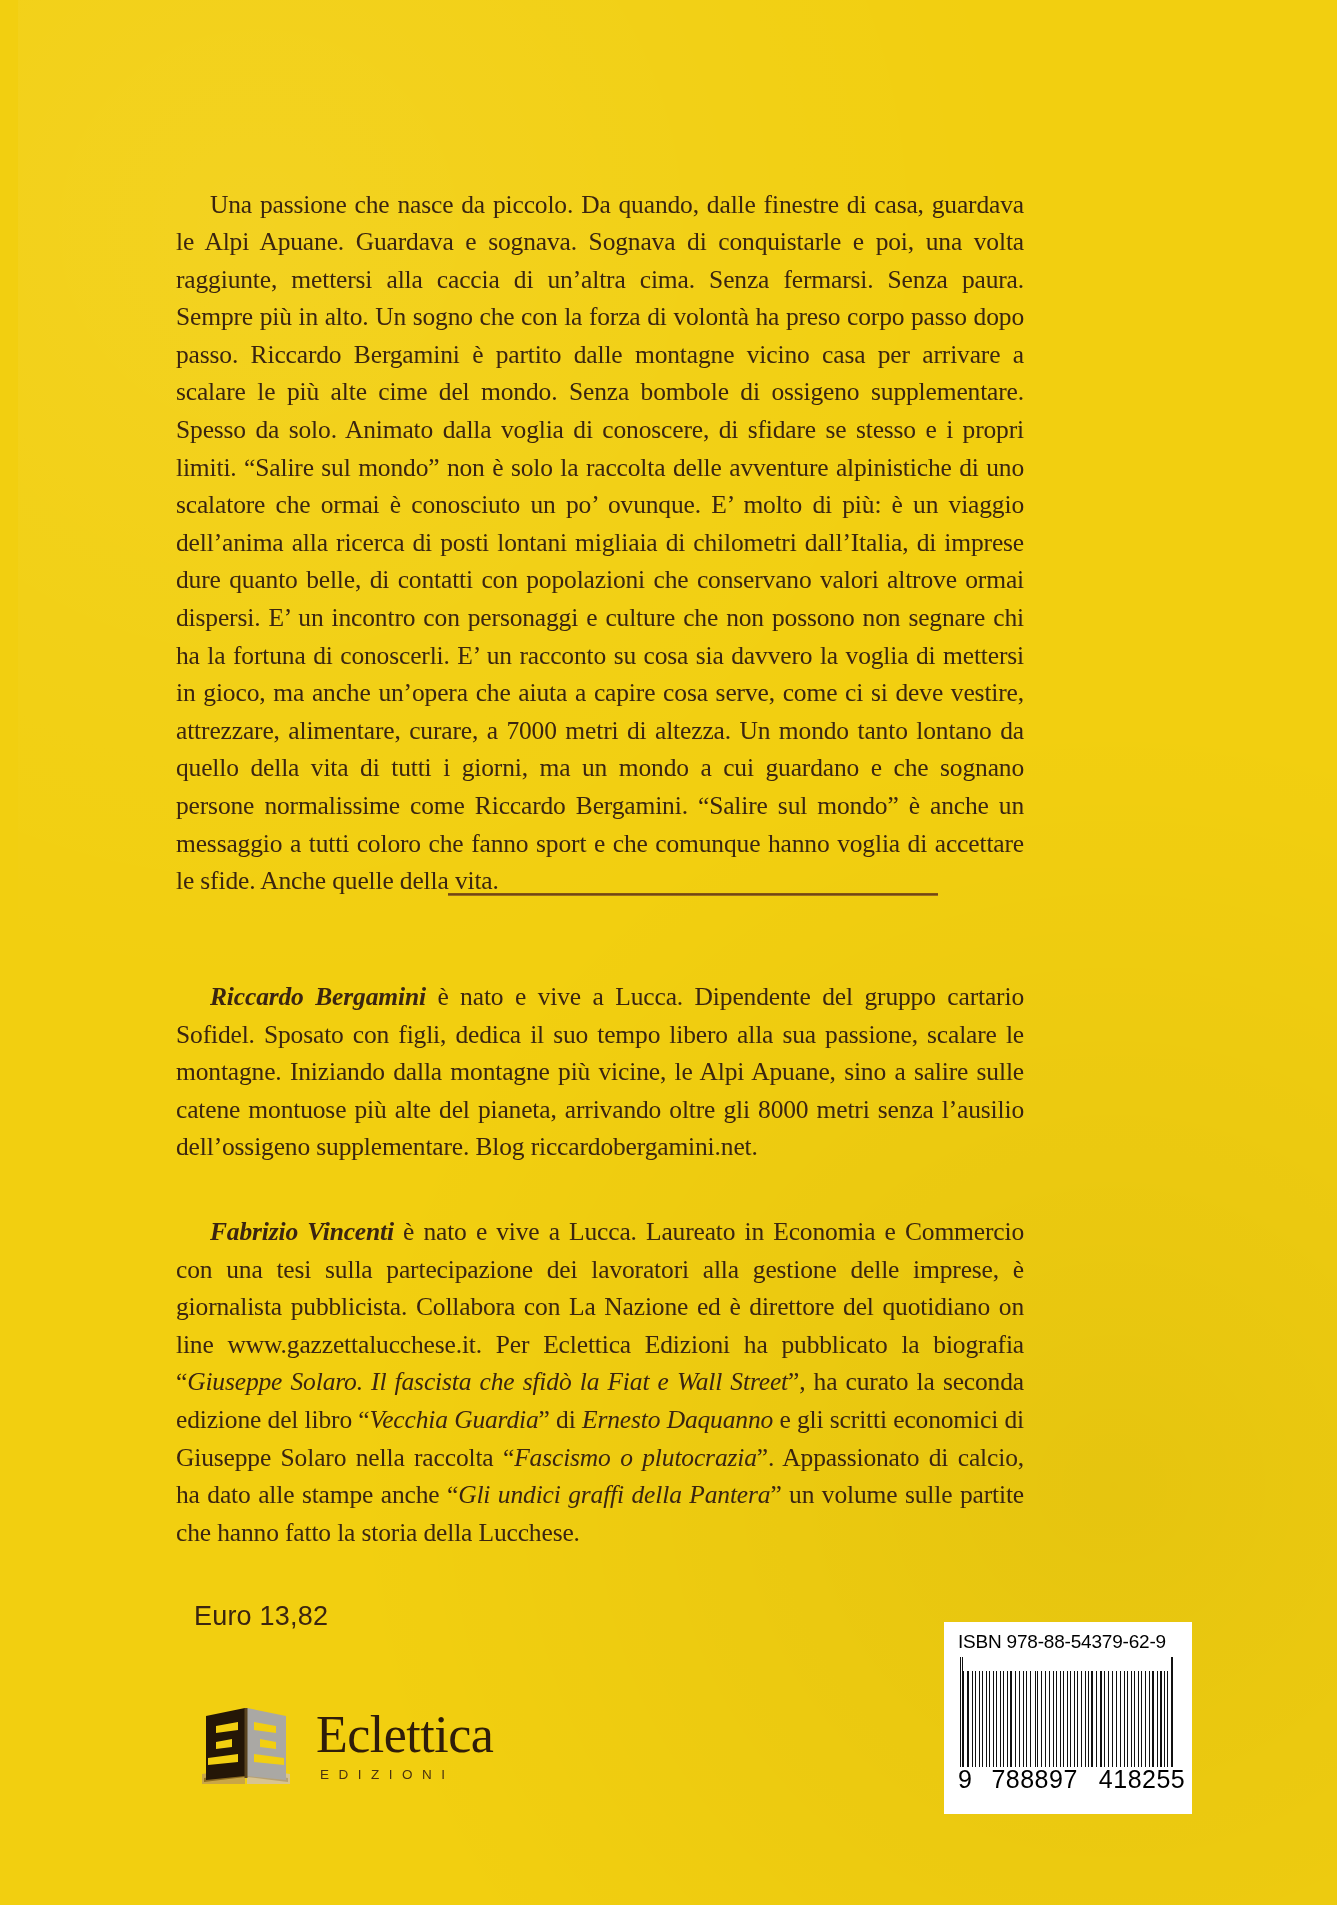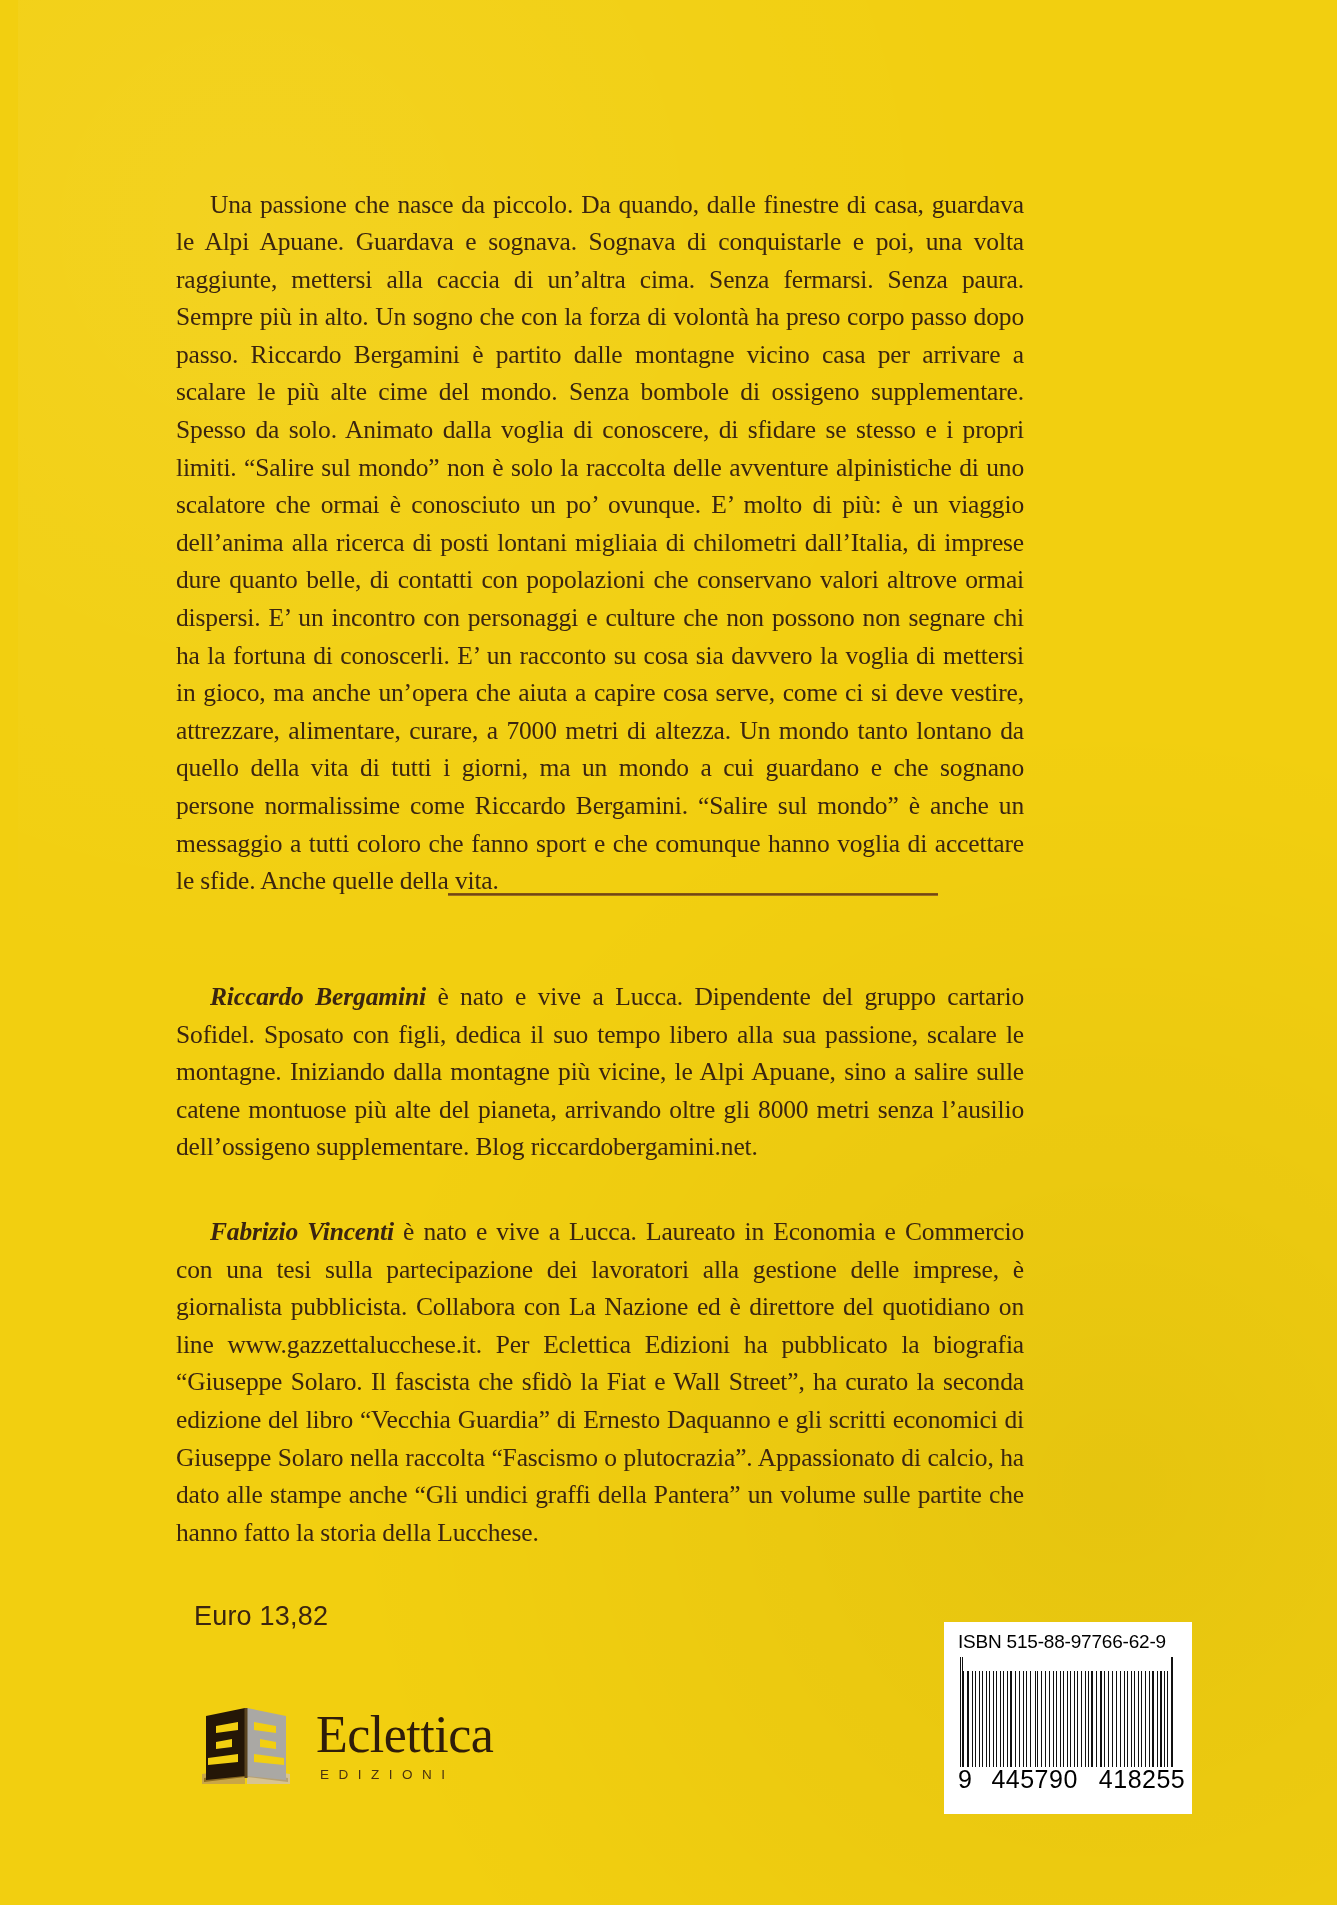--- a/index.html
+++ b/index.html
@@ -69,21 +69,21 @@
     color: #3b2510;
     margin-top: 23px;
   }
   #bio-bergamini { top: 955px; }
   #bio-vincenti  { top: 1190px; }
   .bio .indent { display: inline-block; width: 34px; }
   .person {
     font-weight: bold;
     font-style: italic;
   }
-  .title-italic { }
+  .title-italic { font-style: italic; }
 
   .price {
     position: absolute;
     left: 176px;
     top: 1601px;
     font-family: "Liberation Sans", "DejaVu Sans", sans-serif;
     font-size: 27px;
     letter-spacing: 0.2px;
     color: #3b2510;
   }
@@ -195,21 +195,21 @@
 
       <rect x="46.5" y="8" width="3" height="70" fill="#5a4420"></rect>
     </svg>
     <div class="publisher-text">
       <div class="publisher-name">Eclettica</div>
       <div class="publisher-sub">EDIZIONI</div>
     </div>
   </div>
 
   <div class="barcode-box">
-    <div class="isbn-text">ISBN 515-88-97766-62-9</div>
+    <div class="isbn-text">ISBN 978-88-54379-62-9</div>
     <div class="bars" id="bars">
         <div class="bar" style="width: 2px; height: 110px;"></div>
         <div class="bar" style="width: 1px; height: 110px;"></div>
         <div class="bar" style="width: 2px; height: 96px;"></div>
         <div class="bar" style="width: 3px; height: 96px; background: transparent;"></div>
         <div class="bar" style="width: 4px; height: 96px;"></div>
         <div class="bar" style="width: 3px; height: 96px; background: transparent;"></div>
         <div class="bar" style="width: 2px; height: 96px;"></div>
         <div class="bar" style="width: 2px; height: 96px; background: transparent;"></div>
         <div class="bar" style="width: 2px; height: 96px;"></div>
@@ -316,18 +316,18 @@
         <div class="bar" style="width: 1px; height: 96px; background: transparent;"></div>
         <div class="bar" style="width: 1px; height: 96px;"></div>
         <div class="bar" style="width: 2px; height: 96px; background: transparent;"></div>
         <div class="bar" style="width: 3px; height: 96px;"></div>
         <div class="bar" style="width: 2px; height: 96px; background: transparent;"></div>
         <div class="bar" style="width: 1px; height: 110px;"></div>
         <div class="bar" style="width: 2px; height: 110px;"></div>
       </div>
     <div class="barcode-digits" id="barcode-digits">
         <span>9</span>
-        <span style="margin-left: 10px;">445790</span>
+        <span style="margin-left: 10px;">788897</span>
         <span style="margin-left: 12px;">418255</span>
       </div>
   </div>
 
 </div>
 
 </body></html>

